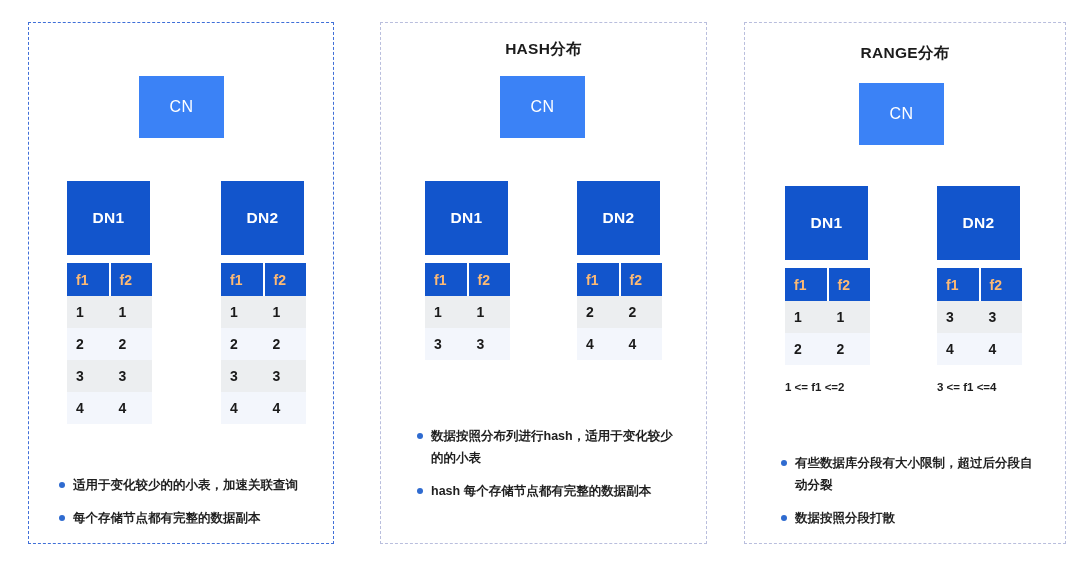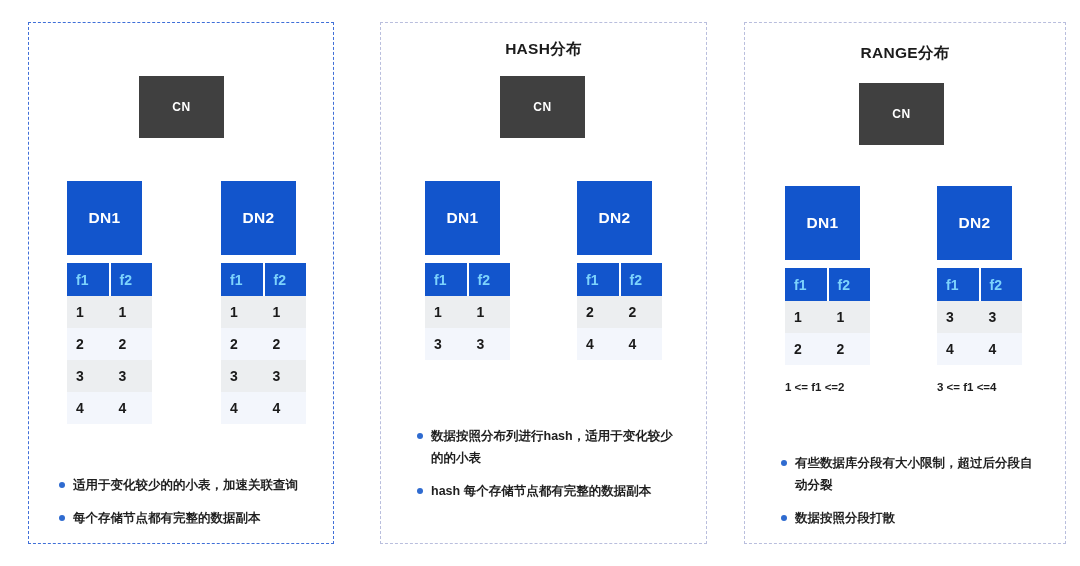--- a/index.html
+++ b/index.html
@@ -27,49 +27,49 @@
     font-weight: bold;
     color: #1b1b1b;
     letter-spacing: .3px;
   }
   .panel-1 .panel-title { top: 16px; }
   .panel-2 .panel-title { top: 16px; }
   .panel-3 .panel-title { top: 20px; }
 
   .cn-box {
     position: absolute;
-    background: #404040;
+    background: #3b82f6;
     color: #ffffff;
-    font-size: 12px;
-    font-weight: bold;
+    font-size: 16px;
+    font-weight: normal;
     display: flex;
     align-items: center;
     justify-content: center;
     letter-spacing: .5px;
   }
 
   .dn-col { position: absolute; }
   .dn-box {
-    width: 75px; height: 74px;
+    width: 83px; height: 74px;
     background: #1255cc;
     color: #ffffff;
     font-size: 15.5px;
     font-weight: bold;
     display: flex;
     align-items: center;
     justify-content: center;
     letter-spacing: .4px;
   }
 
   .tbl { margin-top: 8px; width: 85px; }
   .tbl-head { display: flex; gap: 2px; }
   .tbl-head .th {
     width: 41.5px; height: 33px;
     background: #1255cc;
-    color: #7dd3fc;
+    color: #fdba74;
     font-size: 14px;
     font-weight: bold;
     display: flex; align-items: center;
     padding-left: 9px;
   }
   .tbl-row { display: flex; }
   .tbl-row .td {
     width: 42.5px; height: 32px;
     font-size: 14px;
     font-weight: bold;

